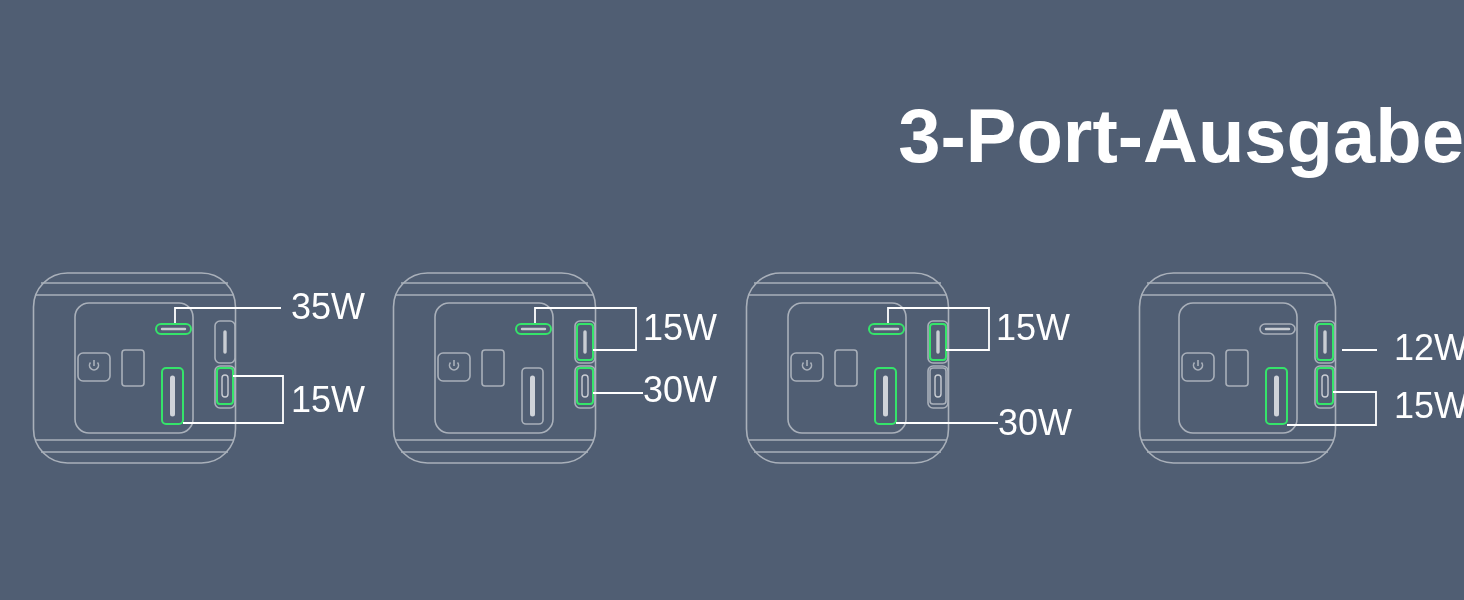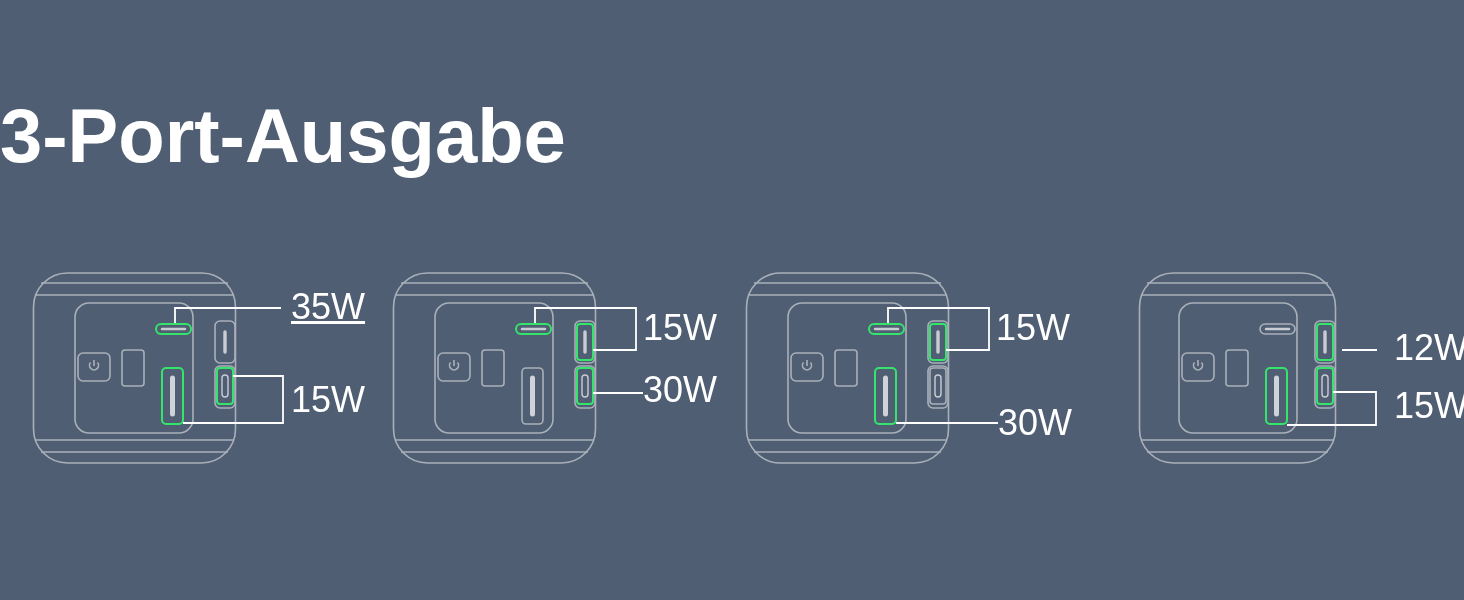--- a/index.html
+++ b/index.html
@@ -5,21 +5,21 @@
   html, body { margin: 0; padding: 0; }
   body {
     width: 1464px; height: 600px; overflow: hidden;
     background: #505e73;
     font-family: "Liberation Sans", "DejaVu Sans", sans-serif;
     color: #ffffff;
     position: relative;
   }
   .title {
     position: absolute; left: 0; width: 1464px; top: 88px;
-    text-align: left; font-weight: bold; font-size: 76px;
+    text-align: right; font-weight: bold; font-size: 76px;
     letter-spacing: 0px; line-height: 96px; color: #ffffff;
   }
   .panel { position: absolute; top: 262px; }
   .panel svg { display: block; overflow: visible; }
   .watt {
     position: absolute; font-size: 36px; line-height: 40px; color: #ffffff;
     white-space: nowrap;
   }
 </style>
 </head>
@@ -54,21 +54,21 @@
 
     <line x1="192" y1="70" x2="192" y2="90" stroke="#c9cdd3" stroke-width="3.4" stroke-linecap="round"></line>
     <rect x="184" y="106" width="16" height="36" rx="3" fill="none" stroke="#35e46a" stroke-width="2"></rect>
     <rect x="189" y="113" width="6" height="22" rx="3" fill="none" stroke="#c9cdd3" stroke-width="1.4"></rect>
 
     <g stroke="#ffffff" stroke-width="1.8" fill="none">
       <polyline points="142,61 142,46 248,46"></polyline>
       <polyline points="200,114 250,114 250,161 150,161"></polyline>
     </g>
   </svg>
-  <div class="watt" style="left:258px; top:25px;text-decoration:underline;">35W</div>
+  <div class="watt" style="left:258px; top:25px;">35W</div>
   <div class="watt" style="left:258px; top:118px;">15W</div>
 </div>
 
 <div class="panel" style="left:393px;">
   <svg width="260" height="210" viewBox="0 0 260 210">
     <g fill="none" stroke="#a9b0ba" stroke-width="1.6">
       <rect x="0.5" y="11" width="202" height="190" rx="34"></rect>
       <line x1="8" y1="21" x2="195" y2="21"></line>
       <line x1="2" y1="33" x2="201" y2="33"></line>
       <line x1="2" y1="178" x2="201" y2="178"></line>

